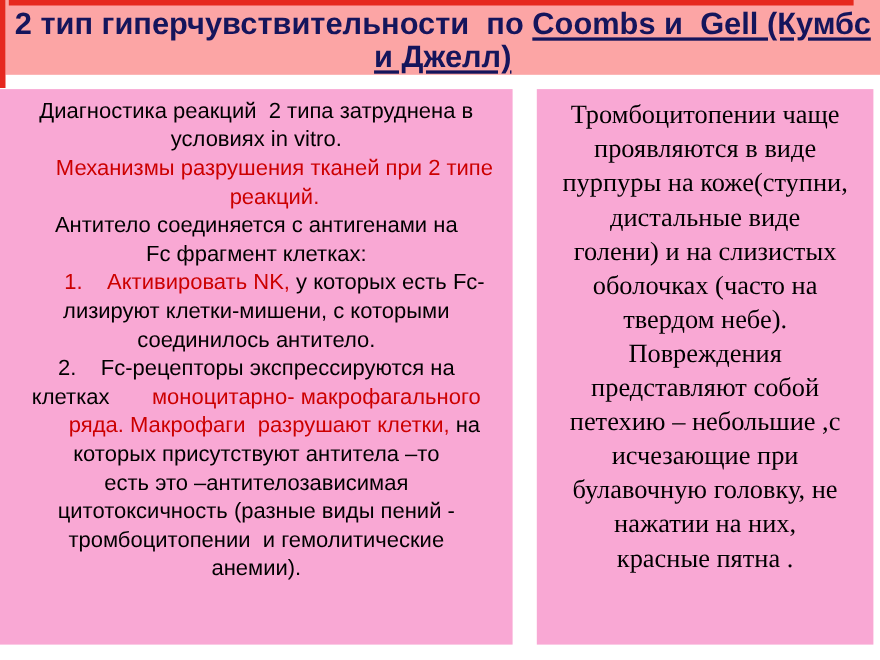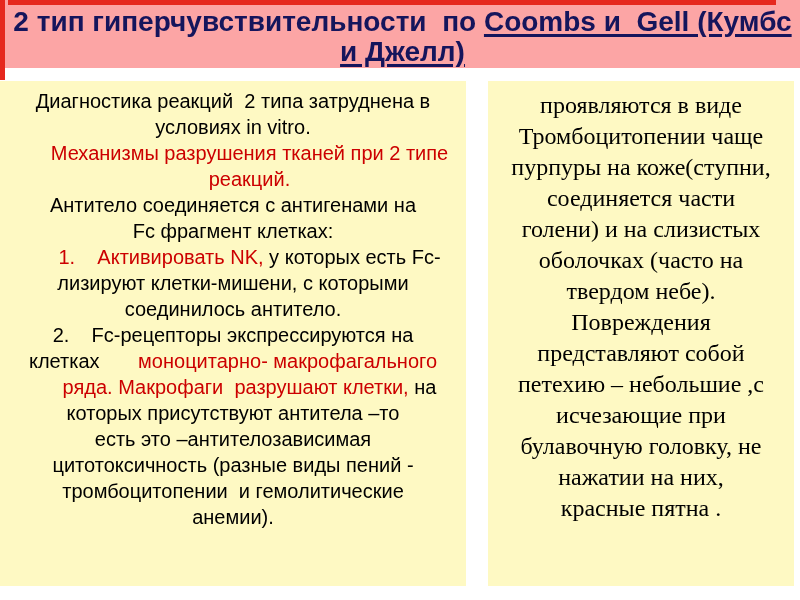--- a/index.html
+++ b/index.html
@@ -18,21 +18,21 @@
   }
   .title-band {
     position:absolute; left:5px; top:0; width:795px; height:68px;
     background:#fca5a5; box-sizing:border-box;
     padding-top:7px;
     color:#15155c; font-weight:bold; font-size:28px; line-height:30px;
     text-align:center;
   }
   .panel {
     position:absolute; top:81px; height:505px;
-    background:#fef9c3; box-sizing:border-box; text-align:center;
+    background:#f9a8d4; box-sizing:border-box; text-align:center;
     color:#000000; overflow:hidden;
   }
   .panel-left {
     left:0; width:466px; padding:7px 10px 0 10px;
     font-size:20px; line-height:26px;
   }
   .panel-right {
     left:488px; width:306px; padding:9px 4px 0 4px;
     font-family:"Liberation Serif", serif;
     font-size:24px; line-height:31px;
@@ -70,24 +70,24 @@
     <div class="line"><span class="run">клетках </span><span class="run red">моноцитарно- макрофагального</span></div>
     <div class="line"><span class="run red">ряда. Макрофаги  разрушают клетки,</span><span class="run"> на</span></div>
     <div class="line"><span class="run">которых присутствуют антитела –то</span></div>
     <div class="line"><span class="run">есть это –антителозависимая</span></div>
     <div class="line"><span class="run">цитотоксичность (разные виды пений -</span></div>
     <div class="line"><span class="run">тромбоцитопении  и гемолитические</span></div>
     <div class="line"><span class="run">анемии).</span></div>
   </div>
 
 <div class="panel panel-right">
+    <div class="line"><span class="run">Тромбоцитопении чаще</span></div>
     <div class="line"><span class="run">проявляются в виде</span></div>
-    <div class="line"><span class="run">Тромбоцитопении чаще</span></div>
     <div class="line"><span class="run">пурпуры на коже(ступни,</span></div>
-    <div class="line"><span class="run">соединяется части</span></div>
+    <div class="line"><span class="run">дистальные виде</span></div>
     <div class="line"><span class="run">голени) и на слизистых</span></div>
     <div class="line"><span class="run">оболочках (часто на</span></div>
     <div class="line"><span class="run">твердом небе).</span></div>
     <div class="line"><span class="run">Повреждения</span></div>
     <div class="line"><span class="run">представляют собой</span></div>
     <div class="line"><span class="run">петехию – небольшие ,с</span></div>
     <div class="line"><span class="run">исчезающие при</span></div>
     <div class="line"><span class="run">булавочную головку, не</span></div>
     <div class="line"><span class="run">нажатии на них,</span></div>
     <div class="line"><span class="run">красные пятна .</span></div>

